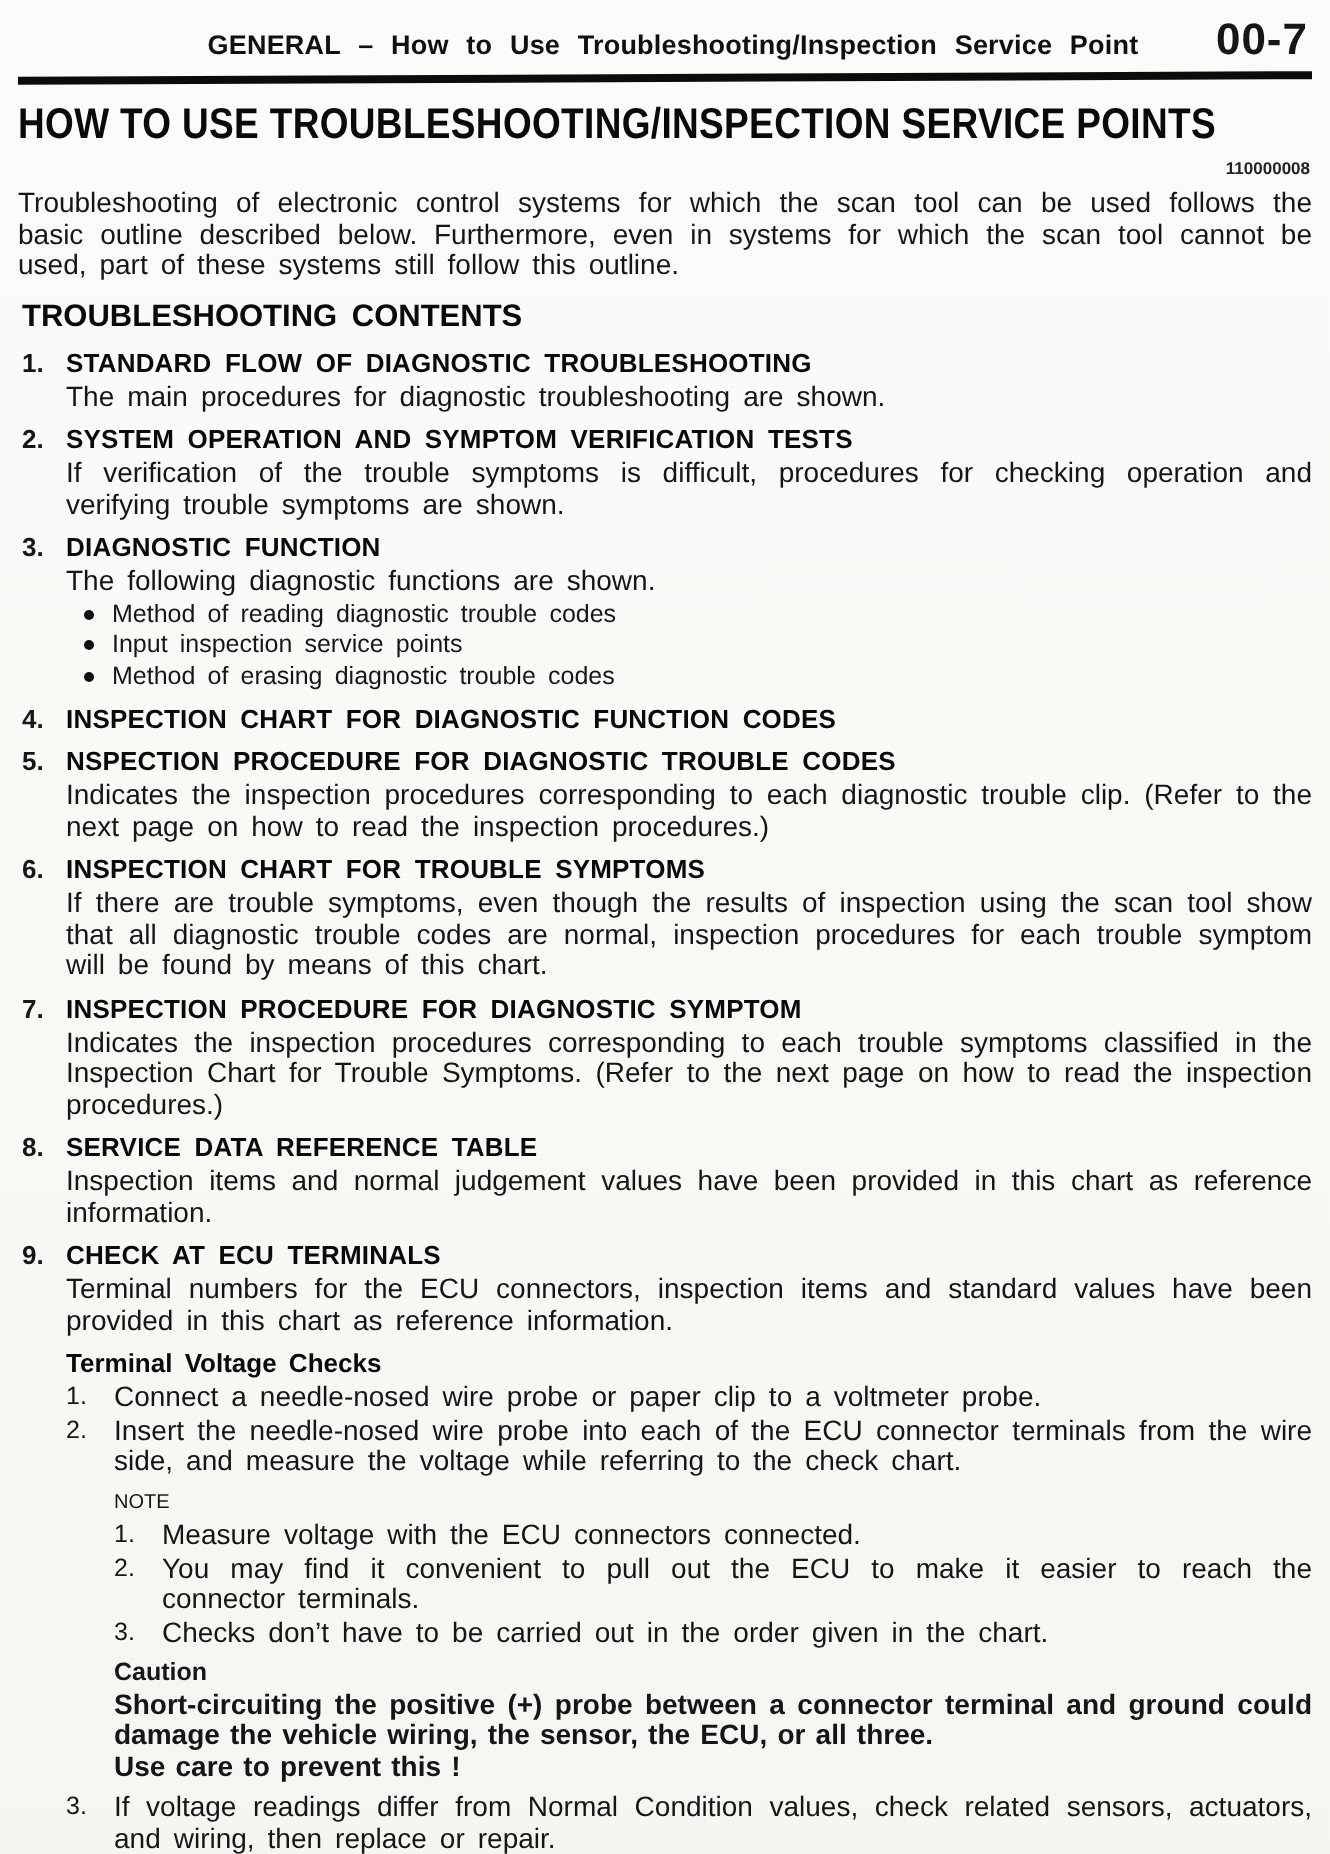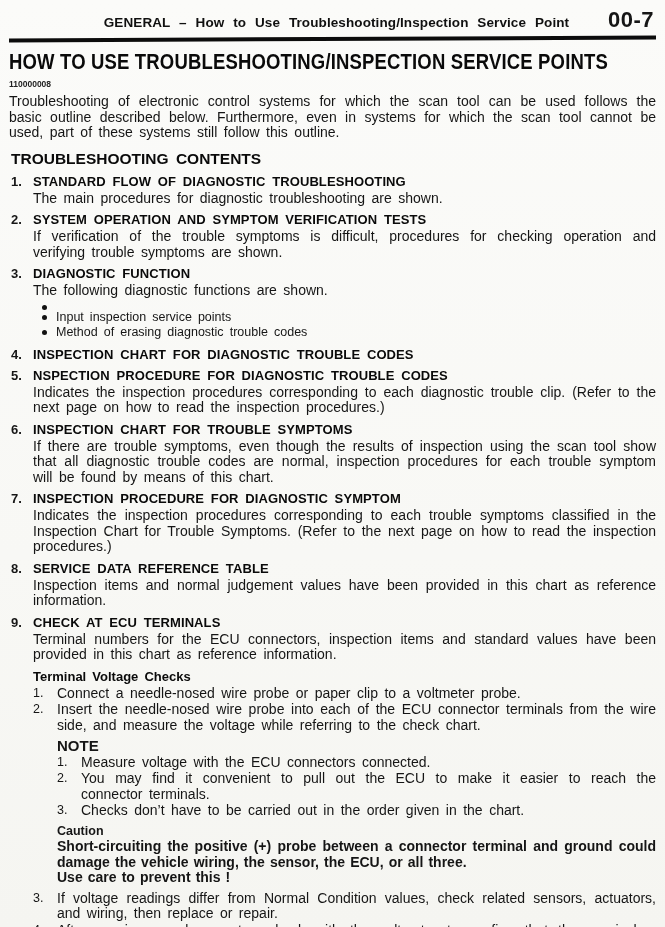--- a/index.html
+++ b/index.html
@@ -22,21 +22,21 @@
     word-spacing:5px;letter-spacing:.1px;white-space:nowrap;color:#101010;
   }
   .hdr-page{font-weight:bold;font-size:22px;margin-left:14px;letter-spacing:.5px;}
   .hdr-rule{height:4px;background:#0c0c0c;margin:4px 0 0 0;transform:rotate(-.25deg);}
   
   .doc-title{
     font-weight:bold;font-size:21.5px;white-space:nowrap;
     transform:scaleX(.86);transform-origin:left center;
     margin:9px 0 0 0;letter-spacing:.2px;color:#0a0a0a;
   }
-  .doc-code{font-weight:bold;font-size:8.5px;margin:4px 1px 0 0;color:#222;}
+  .doc-code{text-align:right;font-weight:bold;font-size:8.5px;margin:4px 1px 0 0;color:#222;}
   
   .para{
     font-size:14px;line-height:15.5px;text-align:justify;
     word-spacing:2.6px;margin:0;color:#151515;
   }
   .intro{margin-top:5px;}
   .contents-hd{
     font-weight:bold;font-size:15.5px;margin:9px 0 0 2px;
     word-spacing:3px;color:#0a0a0a;
   }
@@ -58,21 +58,21 @@
   }
   .bullet-text{font-size:12.5px;line-height:15.5px;word-spacing:2.6px;}
   
   .sub{margin-left:24px;}
   .sub-hd{font-weight:bold;font-size:13px;margin-top:6px;word-spacing:2.5px;color:#0a0a0a;}
   .step{display:flex;align-items:flex-start;margin-top:1px;}
   .step-num{font-size:12.5px;line-height:15.5px;width:24px;flex:none;}
   .step-text{flex:1;}
   .steps{margin-top:2px;}
   .note{margin:5px 0 0 24px;}
-  .note-label{font-size:15px;line-height:15.5px;font-weight:bold;}
+  .note-label{font-size:10px;line-height:15.5px;}
   .caution{margin:5px 0 0 24px;}
   .caution-label{font-weight:bold;font-size:12.5px;line-height:15.5px;}
   .caution-text{font-weight:bold;word-spacing:1.2px;}
   .steps-cont{margin-top:5px;}
 </style>
 </head>
 <body>
 
 <div class="page">
 
@@ -107,36 +107,37 @@
 
   <div class="sec">
     <div class="sec-hd">
       <span class="sec-num">3.</span>
       <span class="sec-heading">DIAGNOSTIC FUNCTION</span>
     </div>
     <p class="para sec-body">The following diagnostic functions are shown.</p>
     <div class="bullets">
       <div class="bullet-row">
         <span class="bullet-dot"></span>
+        <span class="bullet-text">Method of reading diagnostic trouble codes</span>
       </div>
       <div class="bullet-row">
         <span class="bullet-dot"></span>
         <span class="bullet-text">Input inspection service points</span>
       </div>
       <div class="bullet-row">
         <span class="bullet-dot"></span>
         <span class="bullet-text">Method of erasing diagnostic trouble codes</span>
       </div>
     </div>
   </div>
 
   <div class="sec">
     <div class="sec-hd">
       <span class="sec-num">4.</span>
-      <span class="sec-heading">INSPECTION CHART FOR DIAGNOSTIC TROUBLE CODES</span>
+      <span class="sec-heading">INSPECTION CHART FOR DIAGNOSTIC FUNCTION CODES</span>
     </div>
   </div>
 
   <div class="sec">
     <div class="sec-hd">
       <span class="sec-num">5.</span>
       <span class="sec-heading">NSPECTION PROCEDURE FOR DIAGNOSTIC TROUBLE CODES</span>
     </div>
     <p class="para sec-body">Indicates the inspection procedures corresponding to each diagnostic trouble clip.  (Refer to the next page on how to read the inspection procedures.)</p>
   </div>

